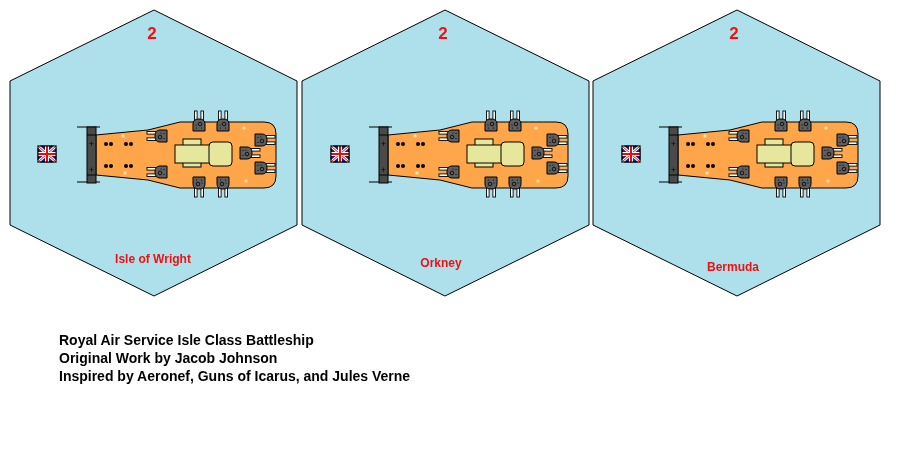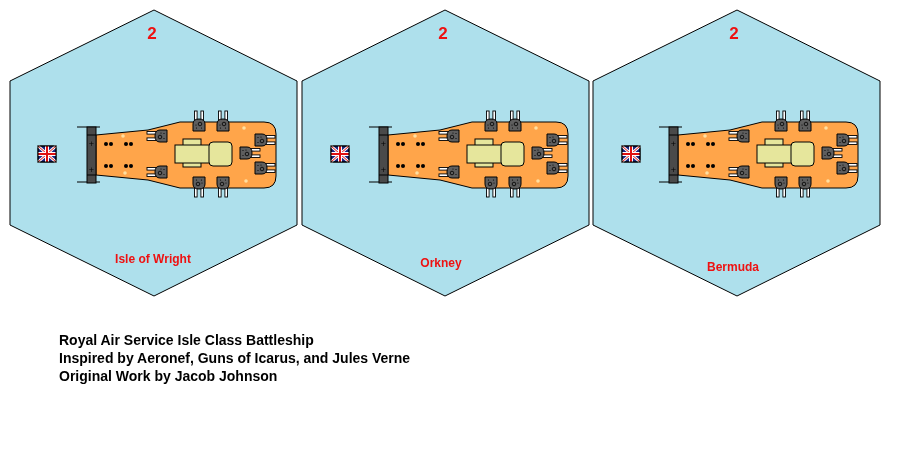--- a/index.html
+++ b/index.html
@@ -130,15 +130,15 @@
 <div class="counter-value" style="left:152px; top:25px;">2</div>
 <div class="counter-value" style="left:443px; top:25px;">2</div>
 <div class="counter-value" style="left:734px; top:25px;">2</div>
 
 <div class="ship-name" style="left:153px; top:253px;">Isle of Wright</div>
 <div class="ship-name" style="left:441px; top:257px;">Orkney</div>
 <div class="ship-name" style="left:733px; top:261px;">Bermuda</div>
 
 <div class="credits">
   <div>Royal Air Service Isle Class Battleship</div>
+  <div>Original Work by Jacob Johnson</div>
   <div>Inspired by Aeronef, Guns of Icarus, and Jules Verne</div>
-  <div>Original Work by Jacob Johnson</div>
 </div>
 
 </body></html>

